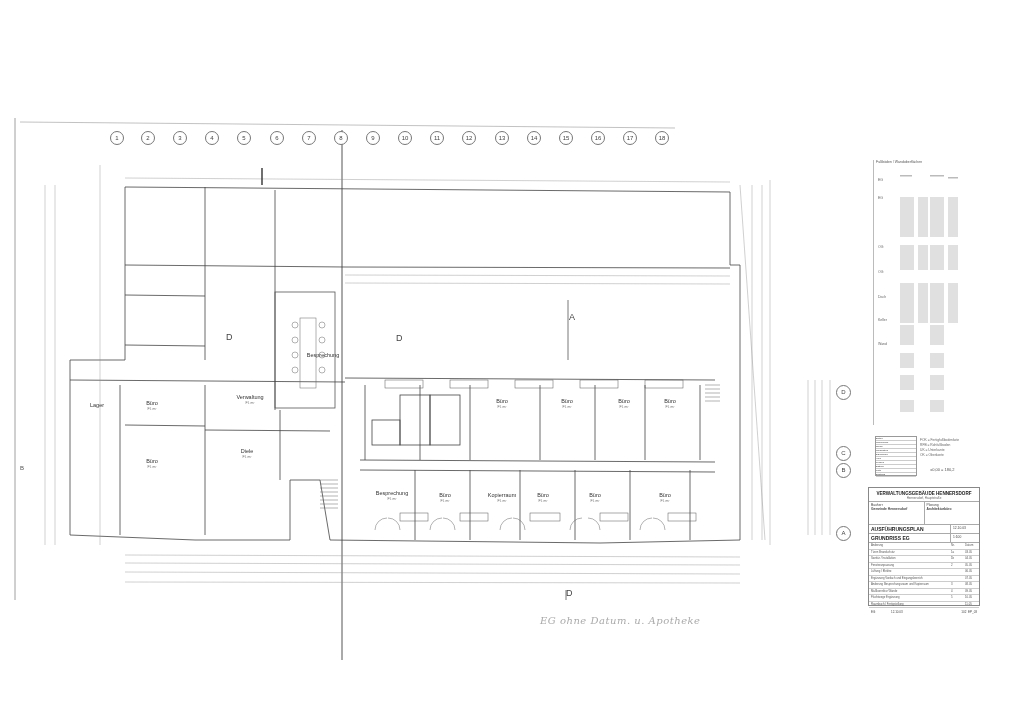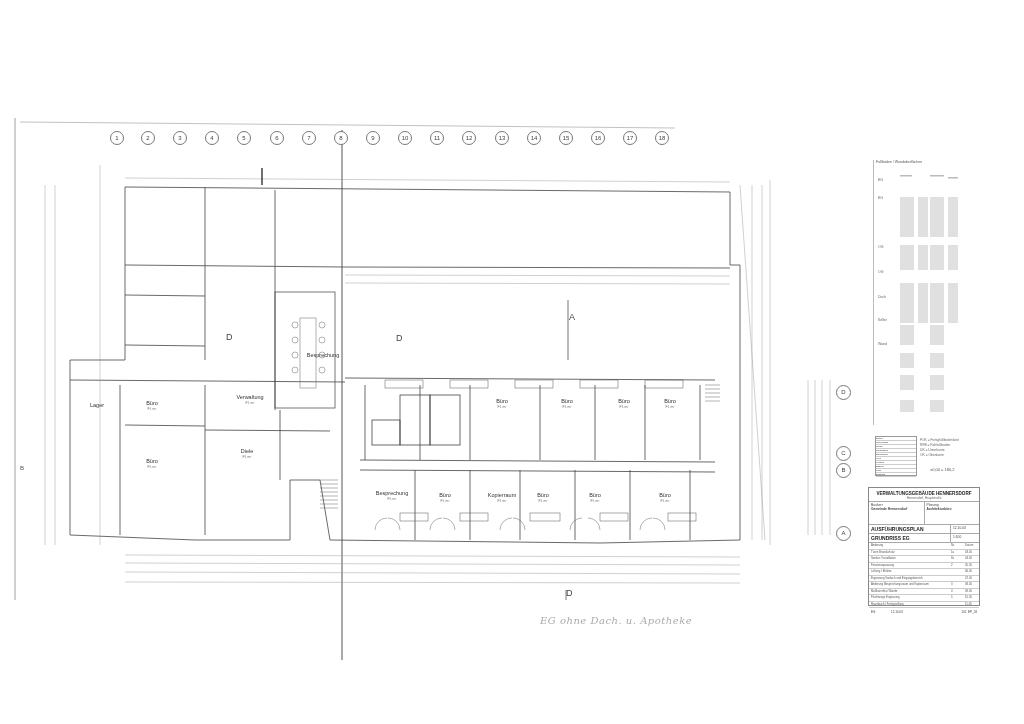--- a/index.html
+++ b/index.html
@@ -202,21 +202,21 @@
   <div class="room-label" style="left:305px;top:352px;width:36px;"><span>Besprechung</span></div>
   <div class="room-label" style="left:232px;top:448px;width:30px;"><span>Diele</span><span class="sub">Fl. m²</span></div>
   <div class="room-label" style="left:490px;top:398px;width:24px;"><span>Büro</span><span class="sub">Fl. m²</span></div>
   <div class="room-label" style="left:555px;top:398px;width:24px;"><span>Büro</span><span class="sub">Fl. m²</span></div>
   <div class="room-label" style="left:612px;top:398px;width:24px;"><span>Büro</span><span class="sub">Fl. m²</span></div>
   <div class="room-label" style="left:658px;top:398px;width:24px;"><span>Büro</span><span class="sub">Fl. m²</span></div>
   <div class="room-label" style="left:140px;top:400px;width:24px;"><span>Büro</span><span class="sub">Fl. m²</span></div>
   <div class="room-label" style="left:140px;top:458px;width:24px;"><span>Büro</span><span class="sub">Fl. m²</span></div>
   <div class="room-label" style="left:85px;top:402px;width:24px;"><span>Lager</span></div>
 
-  <div class="handnote">EG ohne Dach. u. Apotheke</div>
+  <div class="handnote">EG ohne Datum. u. Apotheke</div>
 
   <div class="legend-box"></div>
   <div class="legend-title">Fußböden / Wandoberflächen</div>
   <div class="legend-row" style="left:878px;top:178px;">EG</div>
   <div class="legend-row" style="left:878px;top:196px;">EG</div>
   <div class="legend-row" style="left:878px;top:245px;">OG</div>
   <div class="legend-row" style="left:878px;top:270px;">OG</div>
   <div class="legend-row" style="left:878px;top:295px;">Dach</div>
   <div class="legend-row" style="left:878px;top:318px;">Keller</div>
   <div class="legend-row" style="left:878px;top:342px;">Wand</div>

